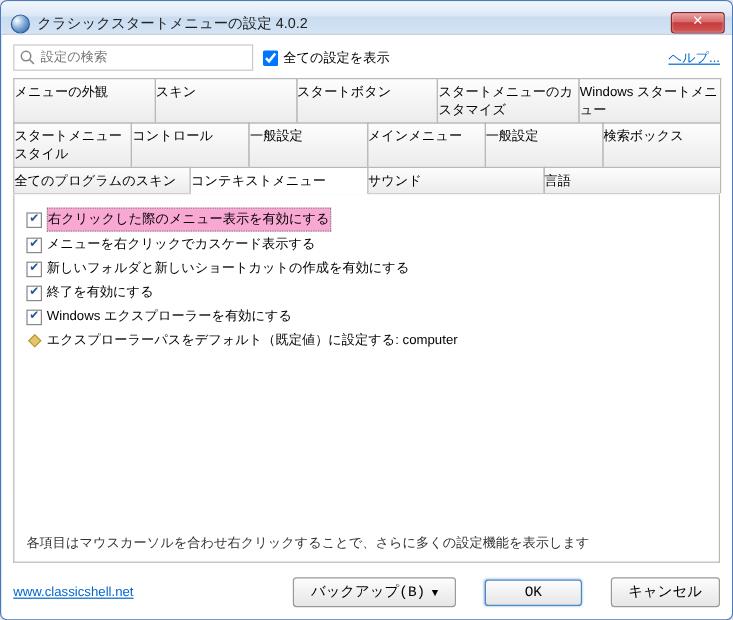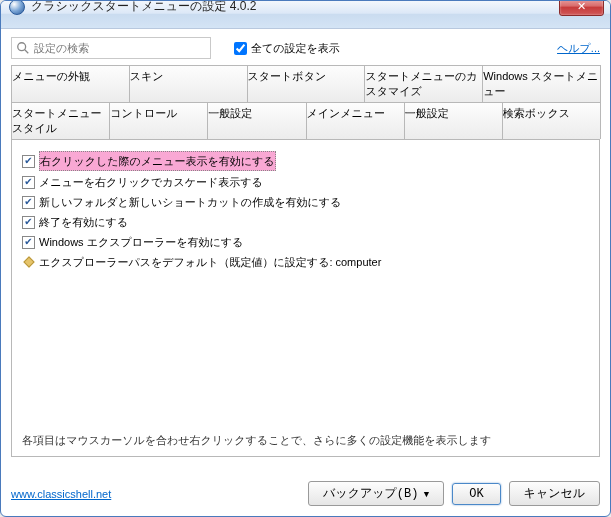--- a/index.html
+++ b/index.html
@@ -1,23 +1,23 @@
 <!DOCTYPE html>
 <html><head>
 <meta charset="utf-8">
 <style>
 * { box-sizing: border-box; margin: 0; padding: 0; }
 body { font-family: "Meiryo", "Segoe UI", sans-serif; font-size: 11px; background: #fff; }
 .window { width:611px; height:517px; border:1px solid #4a7abc; border-radius:6px; overflow:hidden; background:#fff; box-shadow:0 0 8px rgba(0,0,0,0.3); }
-.titlebar { height:28px; background:linear-gradient(to bottom,#f3f7fc 0%,#dce8f7 45%,#cadcf0 50%,#d4e4f5 100%); display:flex; align-items:center; padding:0 2px 16px 8px; border-bottom:1px solid #b8c8de; }
+.titlebar { height:28px; background:linear-gradient(to bottom,#f3f7fc 0%,#dce8f7 45%,#cadcf0 50%,#d4e4f5 100%); display:flex; align-items:flex-end; padding:0 2px 0 8px; border-bottom:1px solid #b8c8de; }
 .titlebar .icon { width:16px; height:16px; margin-right:6px; border-radius:50%; background:radial-gradient(circle at 30% 30%,#fff,#7aa5d6,#2a5a9a); border:1px solid #2a5a9a; }
 .titlebar .title { flex:1; color:#222; font-size:12px; }
 .closebtn { width:45px; height:18px; background:linear-gradient(to bottom,#e7a0a0 0%,#d96a6a 45%,#c63a3a 50%,#d05858 100%); border:1px solid #8a2a2a; border-radius:3px; color:#fff; text-align:center; line-height:14px; font-size:11px; cursor:pointer; margin-right:4px; box-shadow:inset 0 0 2px rgba(255,255,255,0.6); }
 .clientwrap { padding:8px 10px 10px 10px; height:calc(100% - 28px); display:flex; flex-direction:column; }
-.searchrow { display:flex; align-items:center; gap:23px; margin-bottom:6px; }
+.searchrow { display:flex; align-items:center; gap:8px; margin-bottom:6px; }
 .searchbox { flex:0 0 200px; display:flex; align-items:center; border:1px solid #c9c9c9; height:22px; padding:0 4px; background:#fff; }
 .searchbox svg { flex:0 0 14px; height:14px; margin-right:4px; }
 .searchbox input { border:none; outline:none; flex:1; font-size:11px; color:#888; font-family:inherit; }
 .chk { display:inline-flex; align-items:center; gap:4px; }
 .chk input { width:13px; height:13px; }
 .helplink { margin-left:auto; color:#0066cc; text-decoration:underline; cursor:pointer; }
 .tabrow { display:flex; border-bottom:1px solid #b8b8b8; }
 .tabrow.row2 { margin-top:-1px; }
 .tab { border:1px solid #b8b8b8; border-bottom:none; padding:3px 0; background:linear-gradient(to bottom,#fdfdfd,#ececec); font-size:11px; cursor:pointer; margin-right:-1px; position:relative; }
 .row1 .tab { flex:1; }
@@ -27,26 +27,26 @@
 .tab.active { background:#fff; border-bottom:1px solid #fff; margin-bottom:-1px; z-index:2; }
 .content { flex:1; border:1px solid #b8b8b8; border-top:none; padding:10px 10px; background:#fff; overflow:auto; position:relative; }
 .tree { line-height:18px; }
 .tree .row { display:flex; align-items:center; gap:4px; padding:1px 0; }
 .tree .row.sel span.lbl { border:1px dotted #888; background:#f9a8d4; }
 .ind1 { padding-left:18px; }
 .cb { width:13px; height:13px; border:1px solid #888; background:#fff; display:inline-flex; align-items:center; justify-content:center; font-size:10px; color:#2a5a9a; cursor:pointer; }
 .dot { width:13px; height:13px; display:inline-flex; align-items:center; justify-content:center; }
 .dot::before { content:""; width:6px; height:6px; background:#e6c46a; border:1px solid #b8963a; transform:rotate(45deg); display:block; }
 .hint { position:absolute; bottom:8px; left:10px; right:10px; color:#333; }
-.footer { display:flex; align-items:center; margin-top:24px; gap:8px; }
+.footer { display:flex; align-items:center; margin-top:12px; gap:24px; }
 .footer a { color:#0066cc; text-decoration:underline; }
 .footer .spacer { flex:1; }
 .btn { border:1px solid #9a9a9a; background:linear-gradient(to bottom,#fdfdfd,#e6e6e6); padding:3px 14px; font-size:12px; border-radius:3px; cursor:pointer; font-family:Liberation Mono, monospace; }
 .btn.dropdown::after { content:" ▼"; font-size:9px; }
-.btn.default { border:1px solid #4a88c8; box-shadow:0 0 2px #7aa5d6; padding:3px 16px; }
+.btn.default { border:1px solid #4a88c8; box-shadow:0 0 2px #7aa5d6; padding:3px 32px; }
 </style>
 </head>
 <body>
 <div class="window">
  <div class="titlebar">
    <div class="icon"></div>
    <div class="title">クラシックスタートメニューの設定 4.0.2</div>
    <div class="closebtn">✕</div>
  </div>
  <div class="clientwrap">
@@ -72,20 +72,26 @@
      <div class="tab">スタートメニューのカスタマイズ</div>
      <div class="tab">Windows スタートメニュー</div>
    </div>
    <div class="tabrow row2">
      <div class="tab">スタートメニュースタイル</div>
      <div class="tab">コントロール</div>
      <div class="tab">一般設定</div>
      <div class="tab">メインメニュー</div>
      <div class="tab">一般設定</div>
      <div class="tab">検索ボックス</div>
+   </div>
+   <div class="tabrow3">
+     <div class="tab">全てのプログラムのスキン</div>
+     <div class="tab active">コンテキストメニュー</div>
+     <div class="tab">サウンド</div>
+     <div class="tab">言語</div>
    </div>
 
    <div class="content">
      <div class="tree">
        <div class="row sel">
          <span class="cb">✔</span>
          <span class="lbl">右クリックした際のメニュー表示を有効にする</span>
        </div>
        <div class="row ind1">
          <span class="cb">✔</span>

